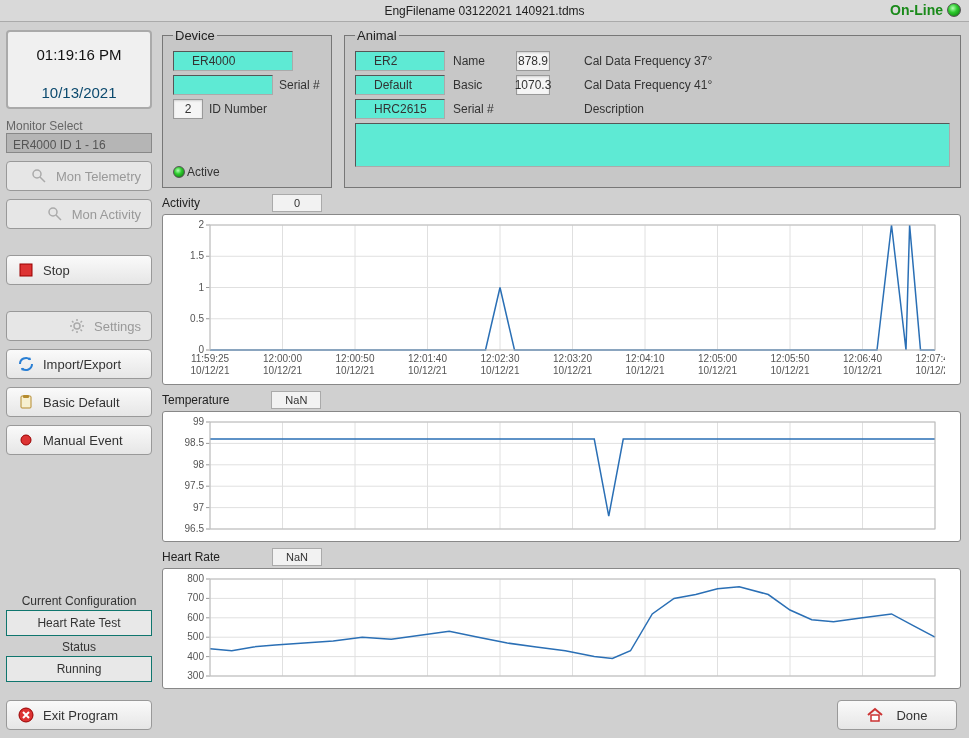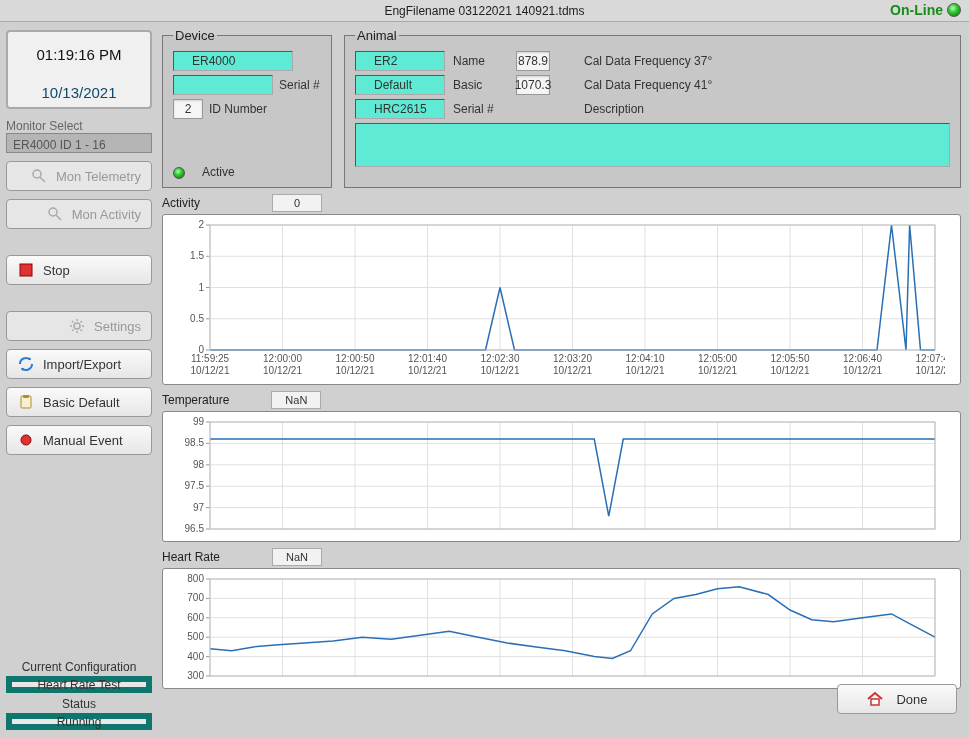--- a/index.html
+++ b/index.html
@@ -126,26 +126,26 @@
   .chart-container {
     background: #fff;
     border: 1px solid #888;
     border-radius: 3px;
     padding: 2px;
   }
   svg.chart { display:block; }
   .conf-block { margin-top: auto; }
   .conf-head { font-size: 12px; color:#333; text-align:center; margin-bottom:2px;}
   .conf-cell {
-    background: #e8e8e8; border:6px solid #0f766e; height:17px;
+    background: #e8e8e8; border:1px solid #0f766e; height:26px;
     text-align:center; font-size:12px; color:#333;
     display:flex; align-items:center; justify-content:center;
   }
   .done-btn {
-    position:absolute; right:12px; bottom:24px;
+    position:absolute; right:12px; bottom:8px;
     width:120px; height:30px;
     background: linear-gradient(#fafafa,#e6e6e6);
     border:1px solid #999; border-radius:4px;
     display:flex; align-items:center; justify-content:center; gap:12px;
     font-size:13px; cursor:pointer;
   }
   .gridline { stroke:#e0e0e0; stroke-width:1; }
   .axis { stroke:#999; stroke-width:1; }
   .tick { font-size:10px; fill:#555; }
   .series { fill:none; stroke:#2a6fb5; stroke-width:1.5; }
@@ -260,36 +260,45 @@
 
     <div style="flex:1"></div>
 
     <div class="conf-block">
       <div class="conf-head">Current Configuration</div>
       <div class="conf-cell">Heart Rate Test</div>
       <div class="conf-head" style="margin-top:4px">Status</div>
       <div class="conf-cell">Running</div>
     </div>
 
+    <div class="btn" style="margin-top:10px">
+      <span class="icon">
+        <svg width="16" height="16">
+            <circle cx="8" cy="8" r="7" fill="#d33" stroke="#900"></circle>
+            <path d="M5 5l6 6M11 5l-6 6" stroke="#fff" stroke-width="2"></path>
+          </svg>
+      </span>
+      <span>Exit Program</span>
+    </div>
   </div>
 
   <div class="content">
     <div class="top-panels">
       <fieldset class="panel device-panel">
         <legend>Device</legend>
         <div class="field" style="width:120px">ER4000</div>
         <div style="display:flex; align-items:center; gap:6px; margin-top:4px;">
           <div class="field" style="width:100px"></div>
           <span class="small-lbl">Serial #</span>
         </div>
         <div style="display:flex; align-items:center; gap:6px; margin-top:4px;">
           <div class="numfield" style="width:30px">2</div>
           <span class="small-lbl">ID Number</span>
         </div>
-        <div style="position:absolute; left:10px; bottom:8px; display:flex; align-items:flex-end; gap:17px;">
+        <div style="position:absolute; left:10px; bottom:8px; display:flex; align-items:center; gap:2px;">
           <div class="led small"></div>
           <span class="small-lbl">Active</span>
         </div>
       </fieldset>
 
       <fieldset class="panel animal-panel">
         <legend>Animal</legend>
         <div style="display:grid; grid-template-columns: 90px 55px 60px auto; row-gap:4px; column-gap:8px; align-items:center;">
           <div class="field">ER2</div>
           <span class="small-lbl">Name</span>

